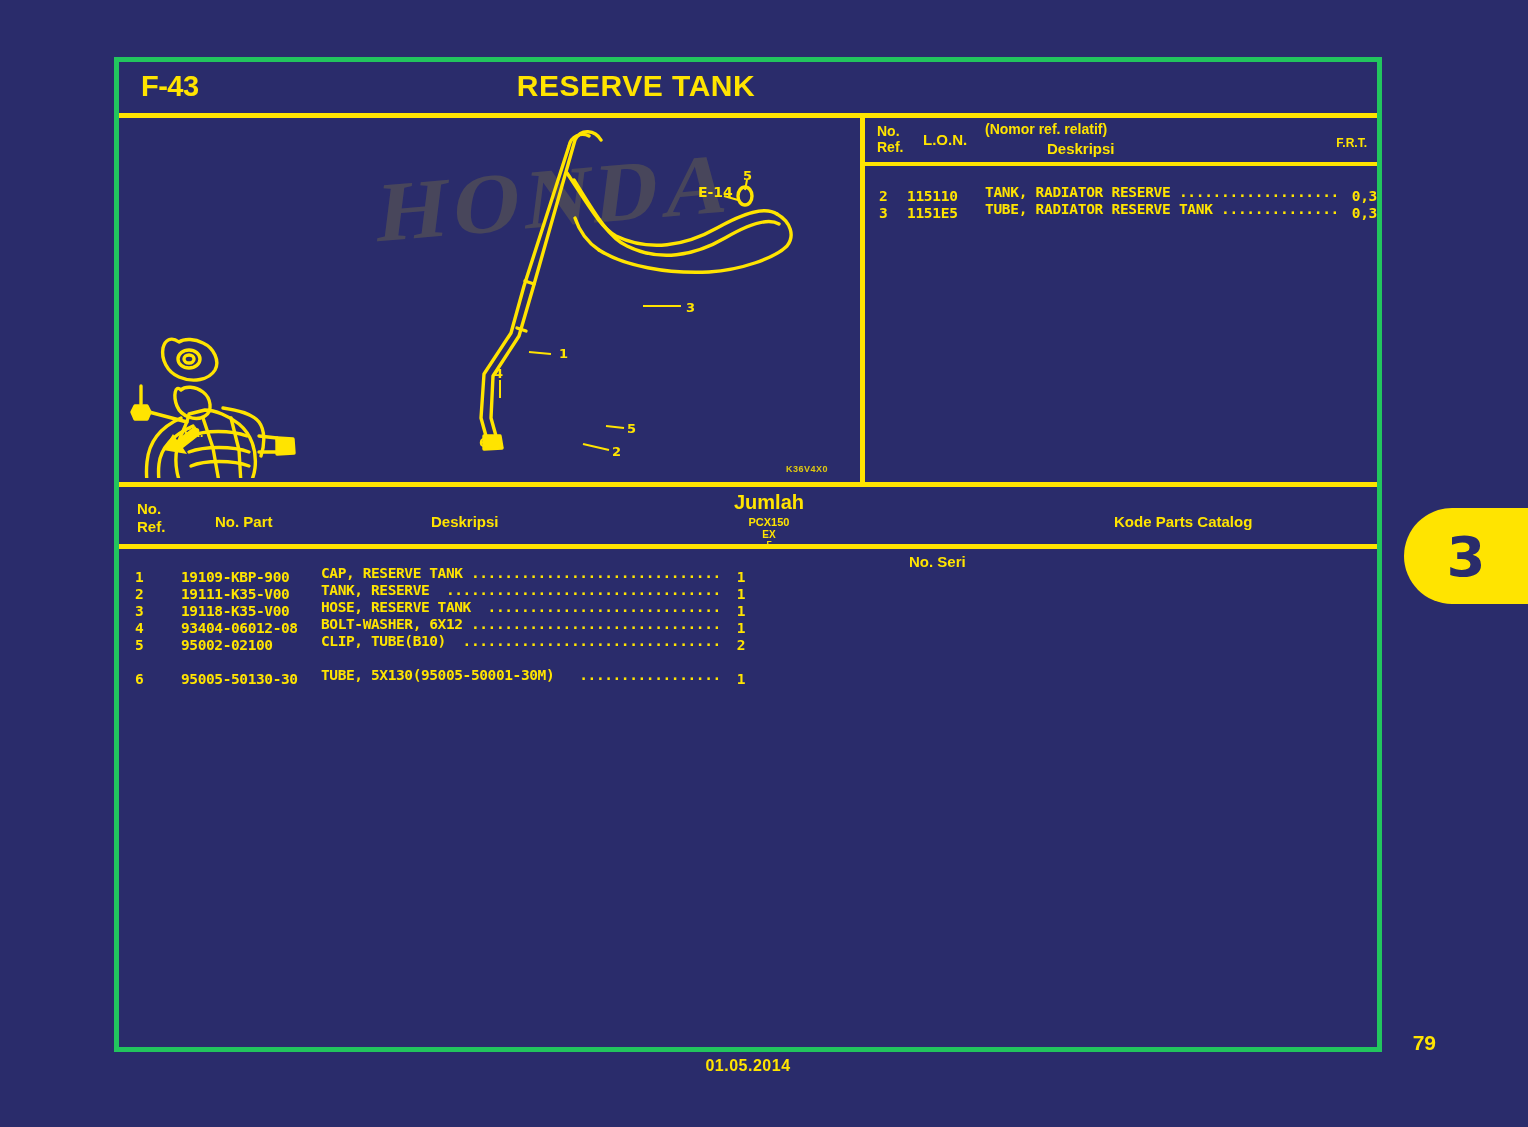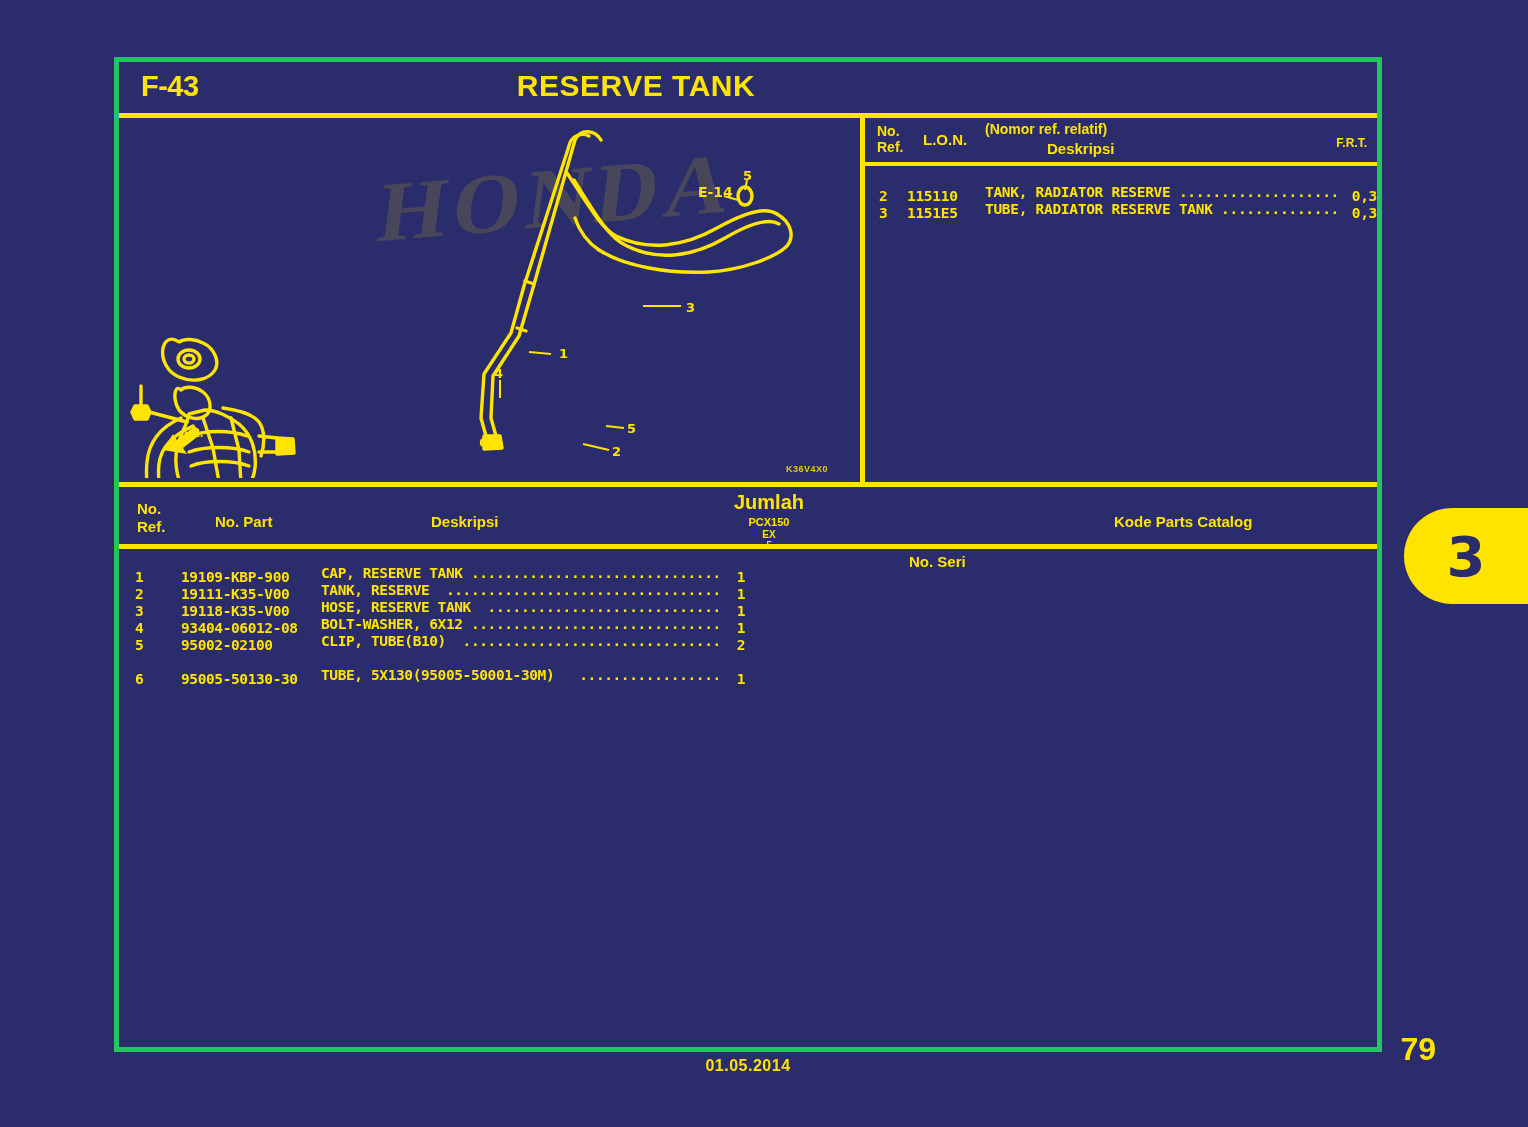--- a/index.html
+++ b/index.html
@@ -127,21 +127,21 @@
   .p-row .ds{display:inline-block;width:400px;overflow:hidden;}
   .p-row .qt{display:inline-block;width:40px;text-align:center;}
   
   .footer-date{
     position:absolute;left:114px;top:1057px;width:1268px;
     text-align:center;color:#ffe400;font-size:16px;font-weight:bold;
     letter-spacing:.5px;
   }
   .page-no{
     position:absolute;right:92px;top:1031px;
-    color:#ffe400;font-size:32px;font-weight:bold;
+    color:#ffe400;font-size:21px;font-weight:bold;
   }
   .sect-tab{
     position:absolute;left:1404px;top:508px;
     width:124px;height:96px;
     background:#ffe400;
     border-radius:54px 0 0 54px;
     display:flex;align-items:center;justify-content:center;
   }
   .sect-tab span{
     color:#2a2c6b;font-size:56px;font-weight:bold;

